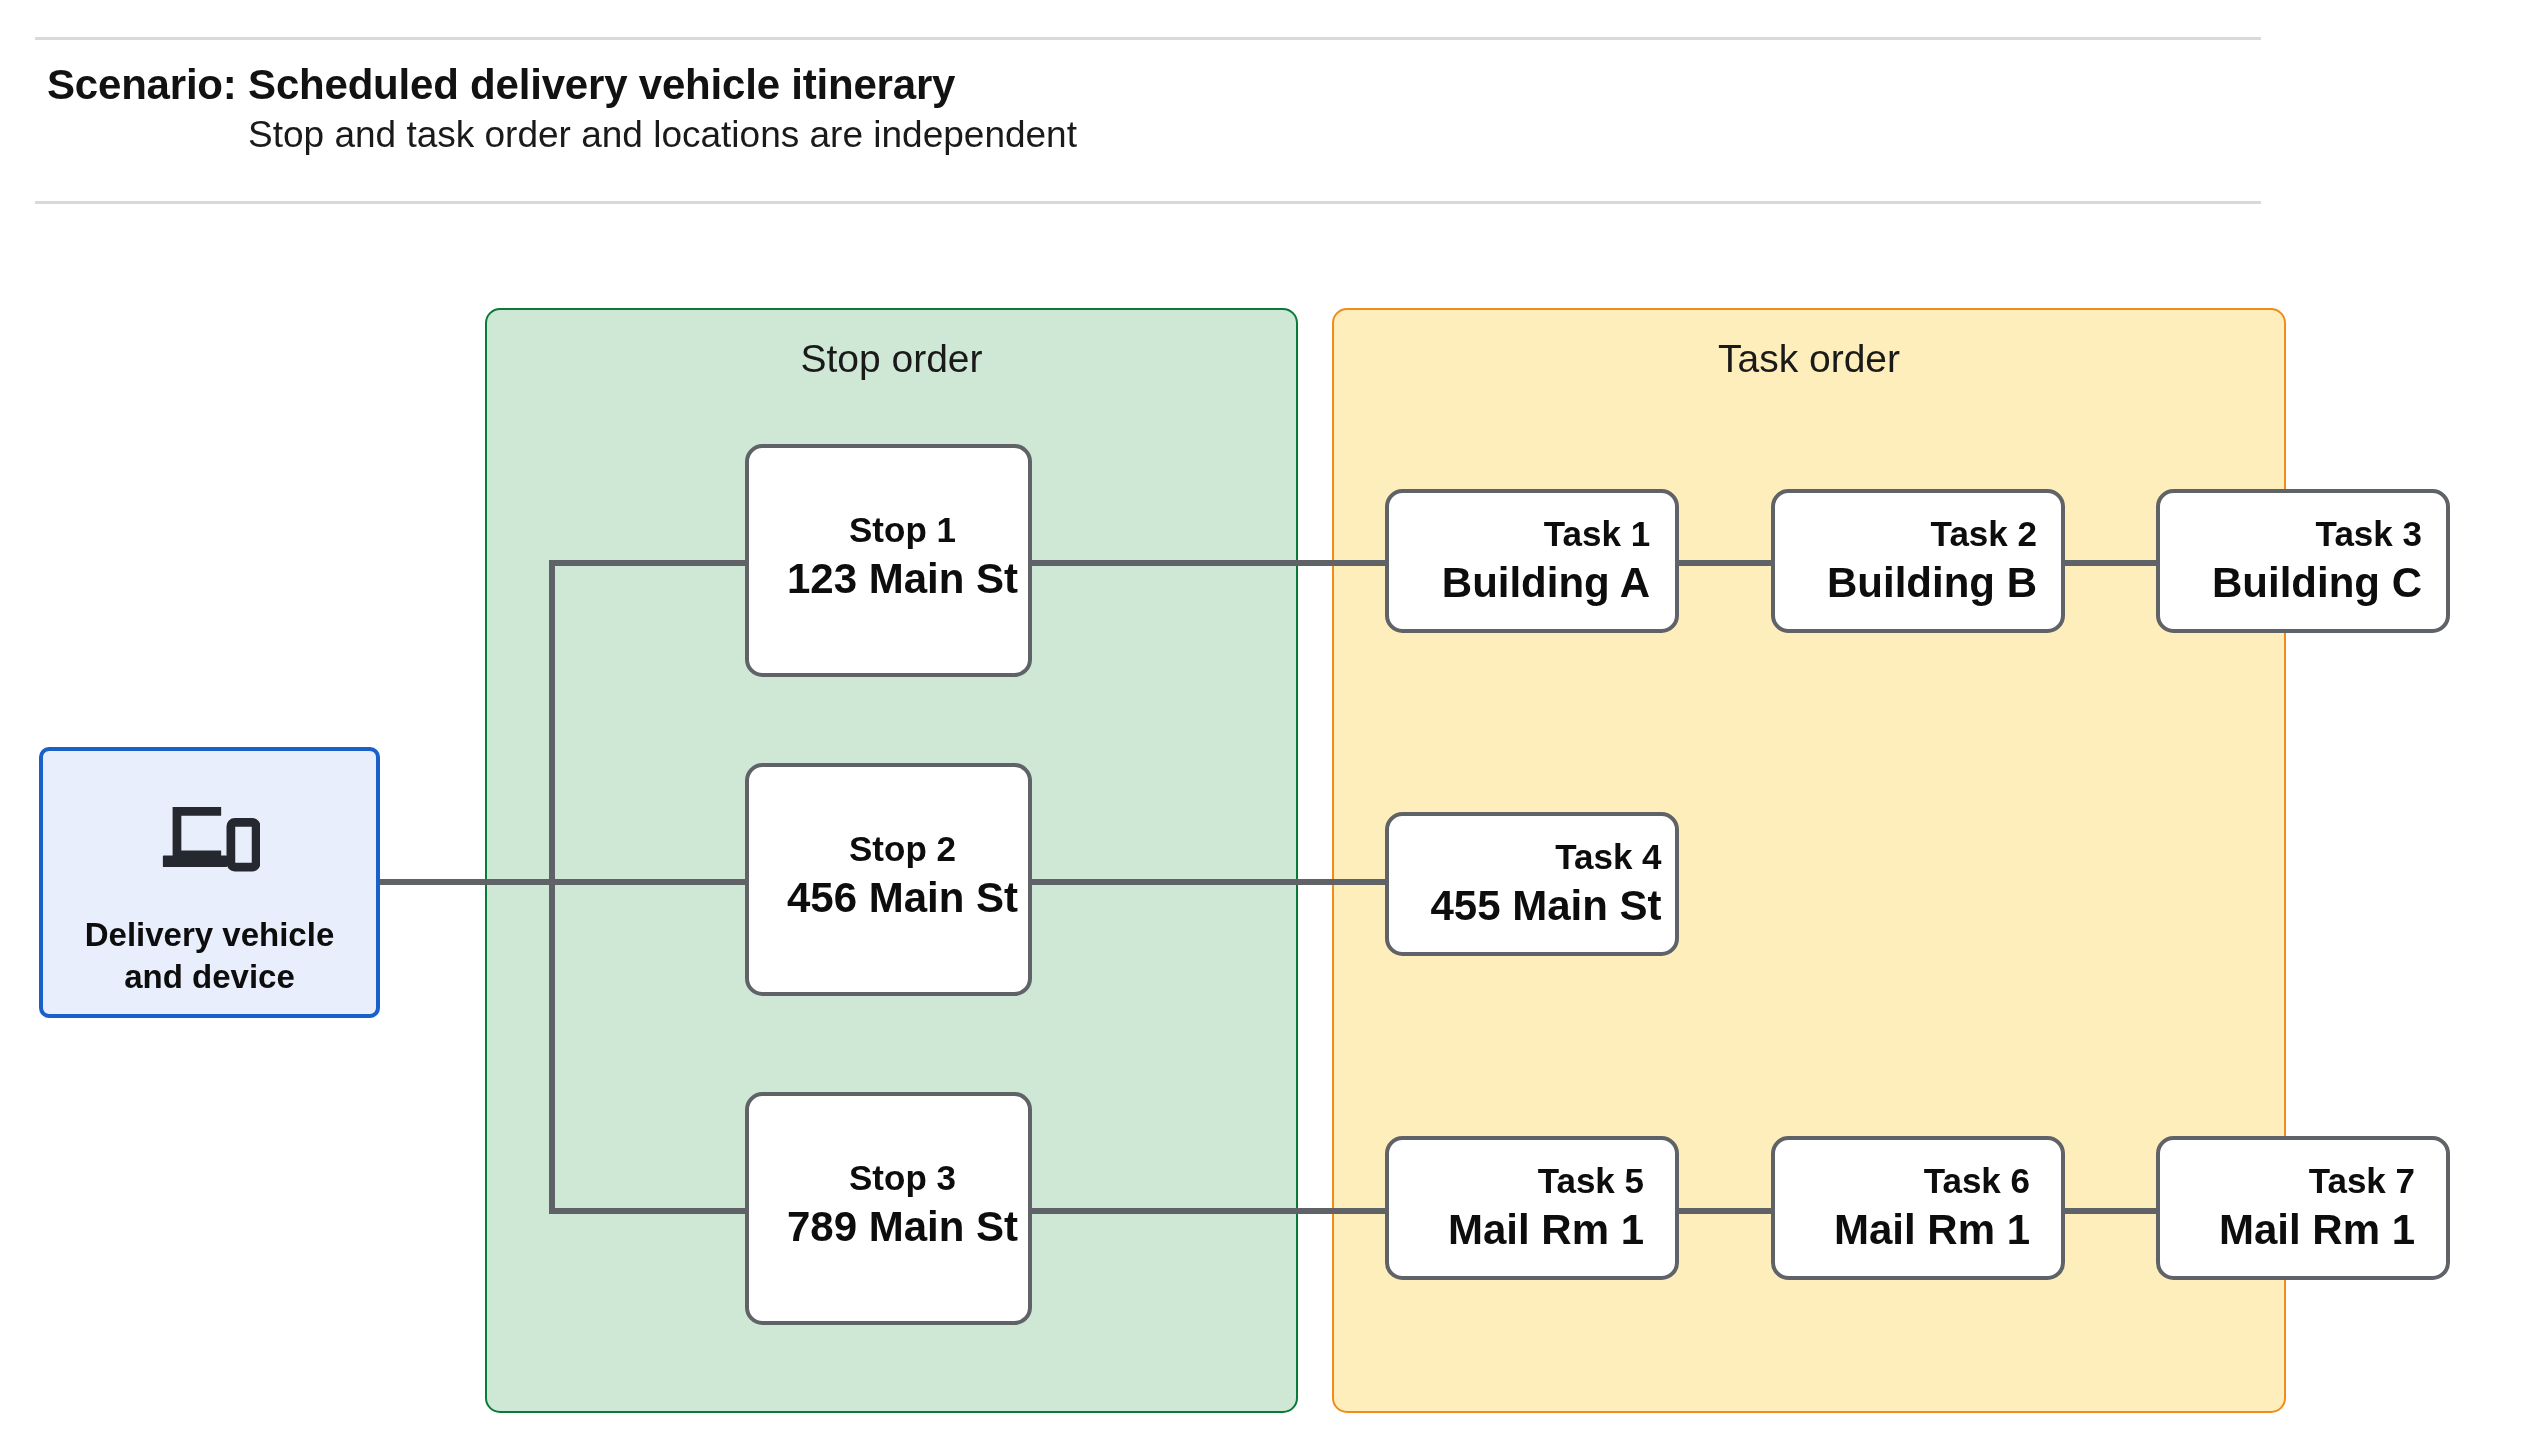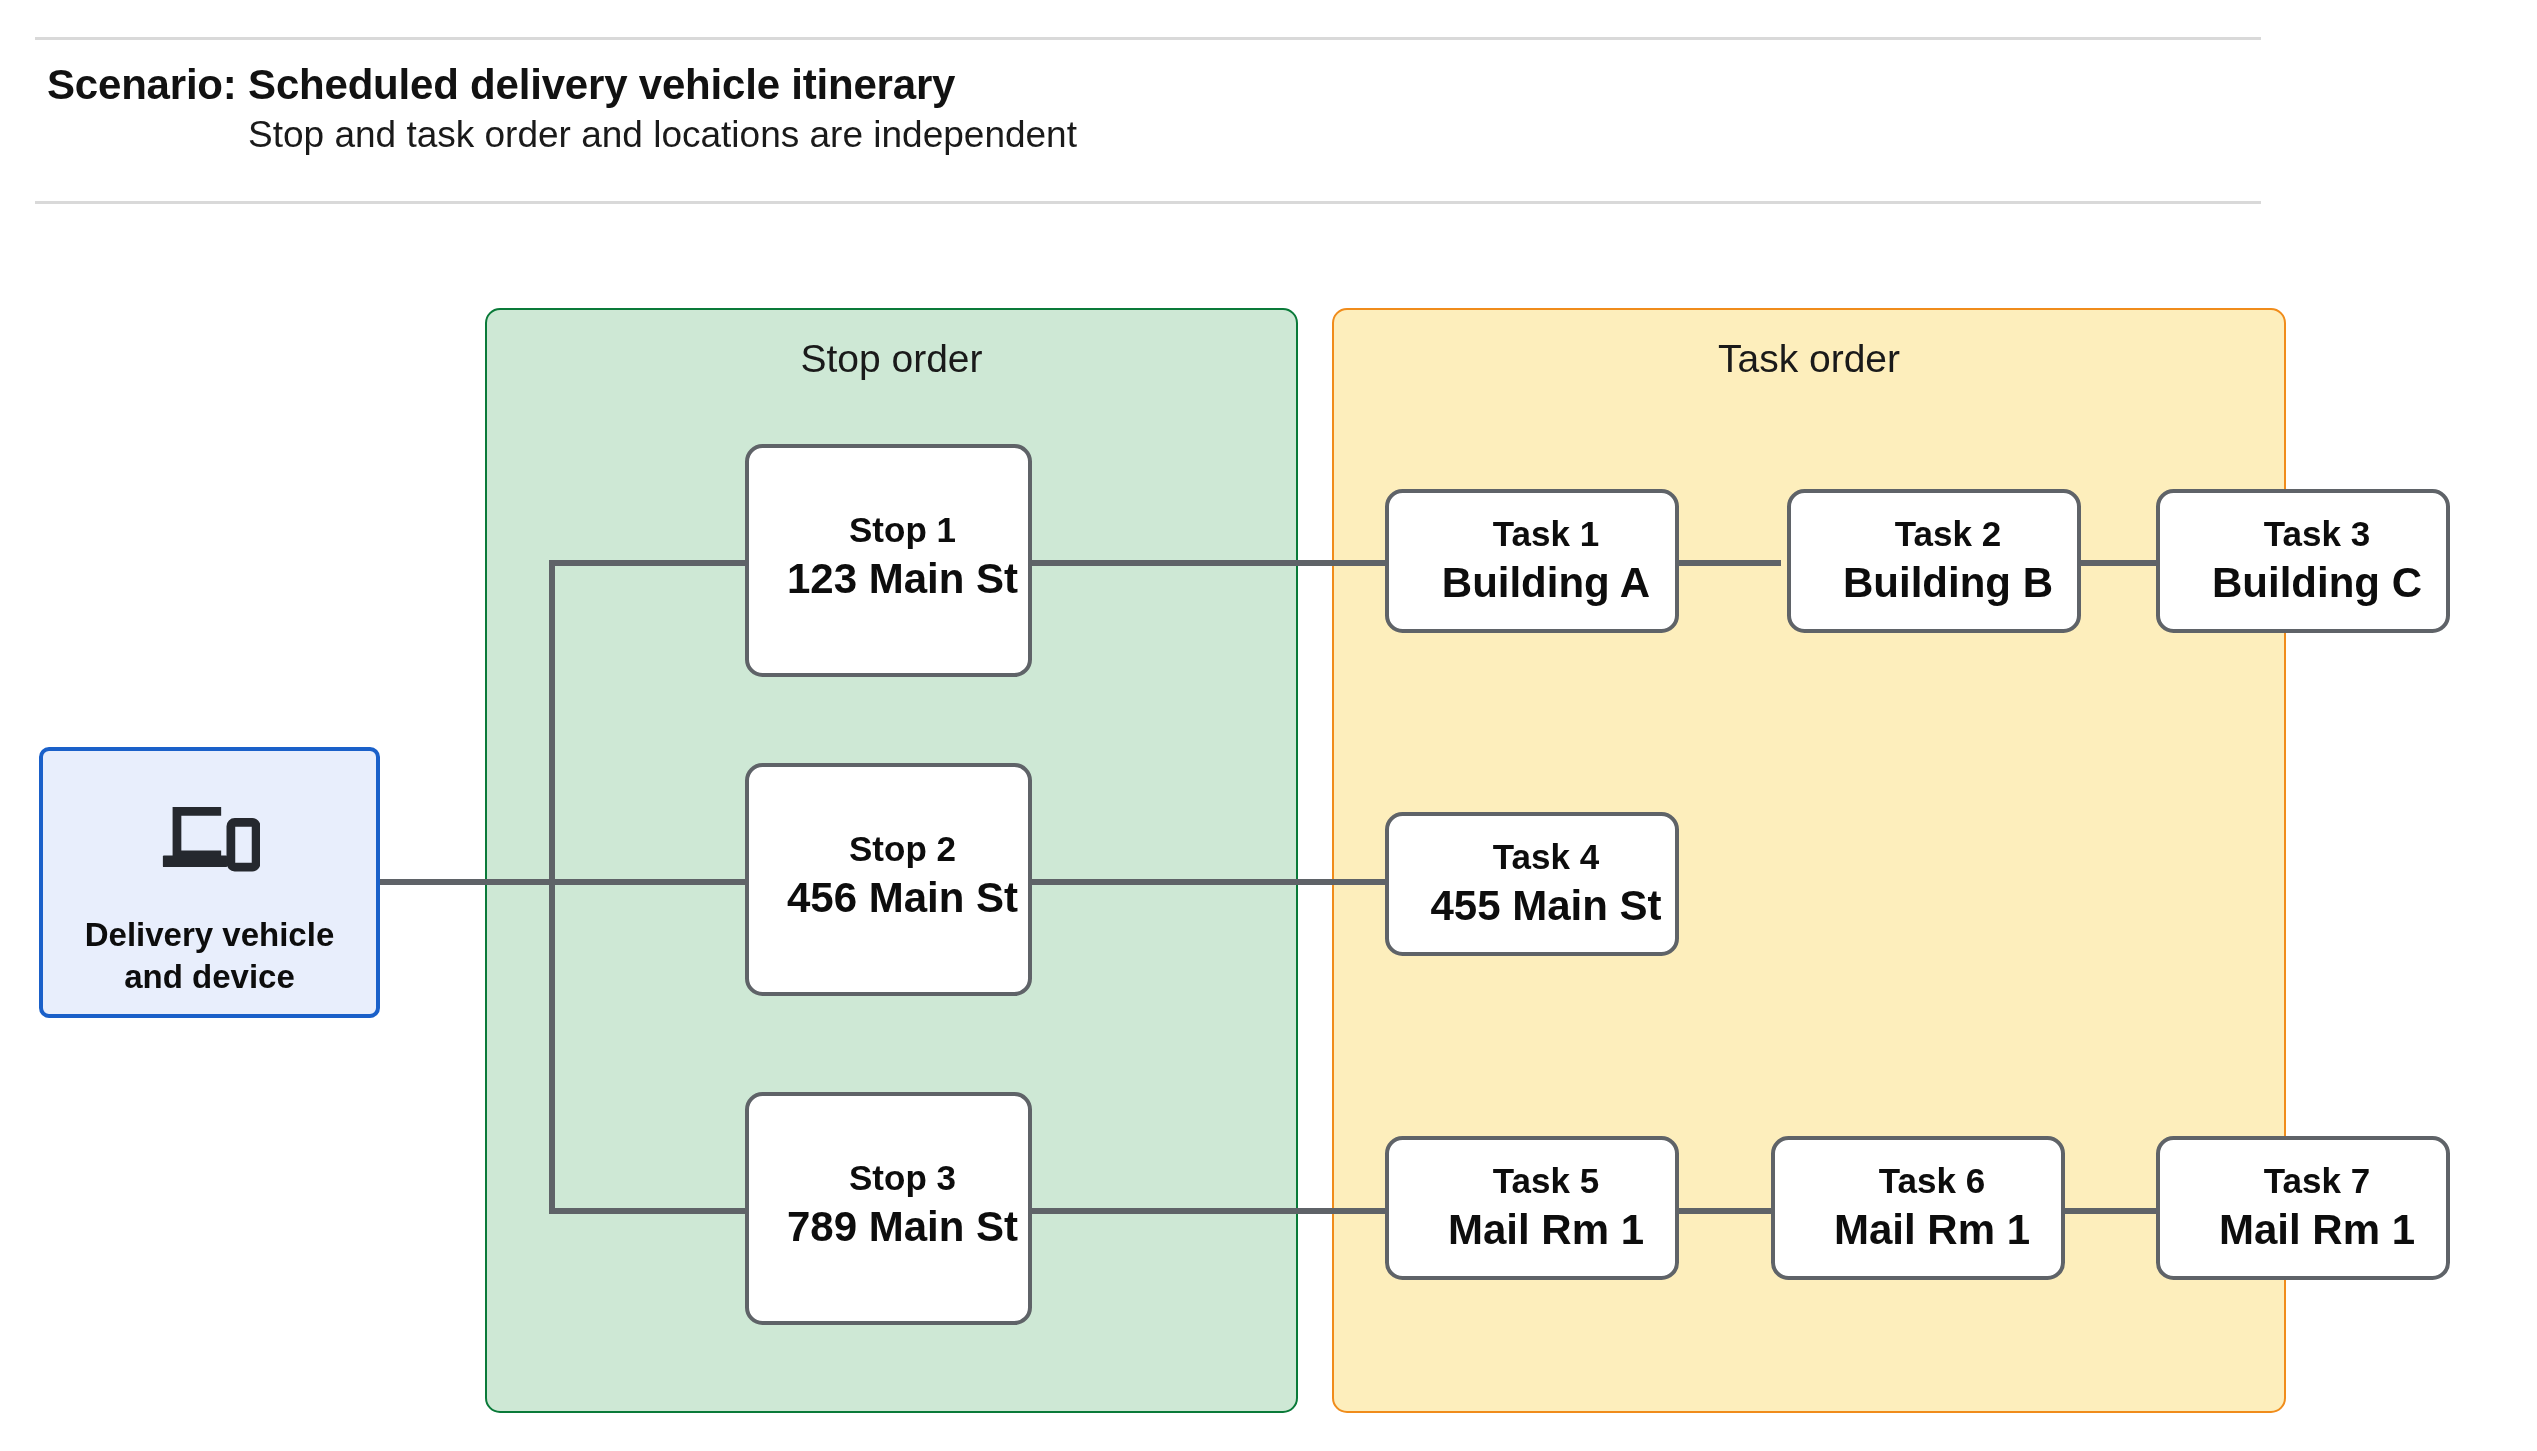--- a/index.html
+++ b/index.html
@@ -119,21 +119,21 @@
     line-height: 1.2;
     margin-top: 3.9px;
   }
 
   
   .node-stop { width: 287px; height: 233px; }
   .node-stop .stack { margin-top: -5.8px; text-align: center; }
 
   
   .node-task { width: 294px; height: 144px; }
-  .node-task .stack { text-align: center; }
+  .node-task .stack { text-align: right; }
 
   
   #vehicle-box {
     position: absolute;
     left: 39px;
     top: 747px;
     width: 341px;
     height: 271px;
     box-sizing: border-box;
     background: #e8eefc;
@@ -233,21 +233,21 @@
       <div class="node-sub">789 Main St</div>
     </div>
   </div>
 
   <div class="node node-task" style="left:1385px; top:489px;">
     <div class="stack">
       <div class="node-title">Task 1</div>
       <div class="node-sub">Building A</div>
     </div>
   </div>
-  <div class="node node-task" style="left:1771px; top:489px;margin-left:16px;">
+  <div class="node node-task" style="left:1771px; top:489px;">
     <div class="stack">
       <div class="node-title">Task 2</div>
       <div class="node-sub">Building B</div>
     </div>
   </div>
   <div class="node node-task" style="left:2156px; top:489px;">
     <div class="stack">
       <div class="node-title">Task 3</div>
       <div class="node-sub">Building C</div>
     </div>

